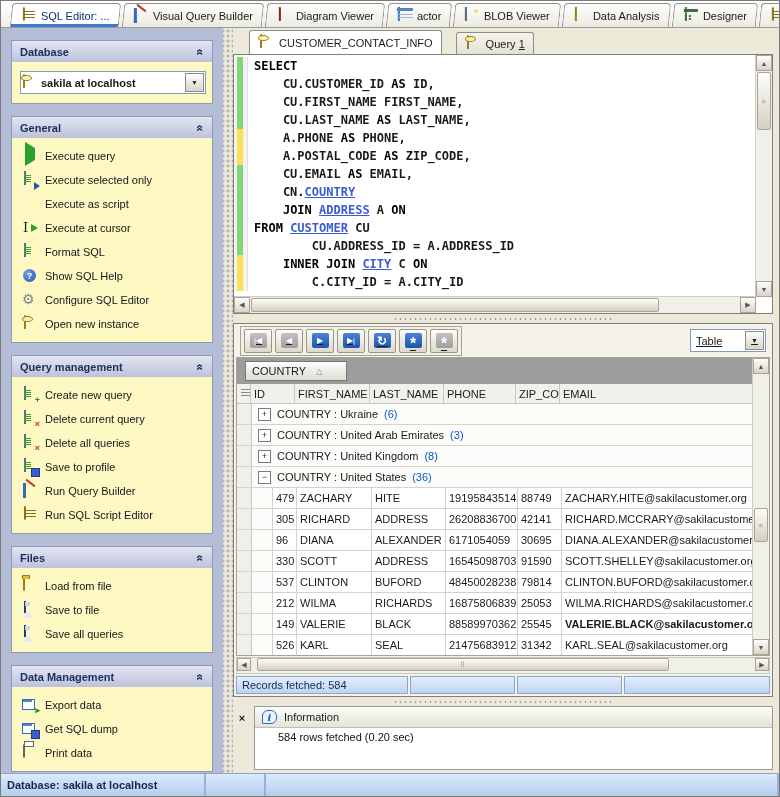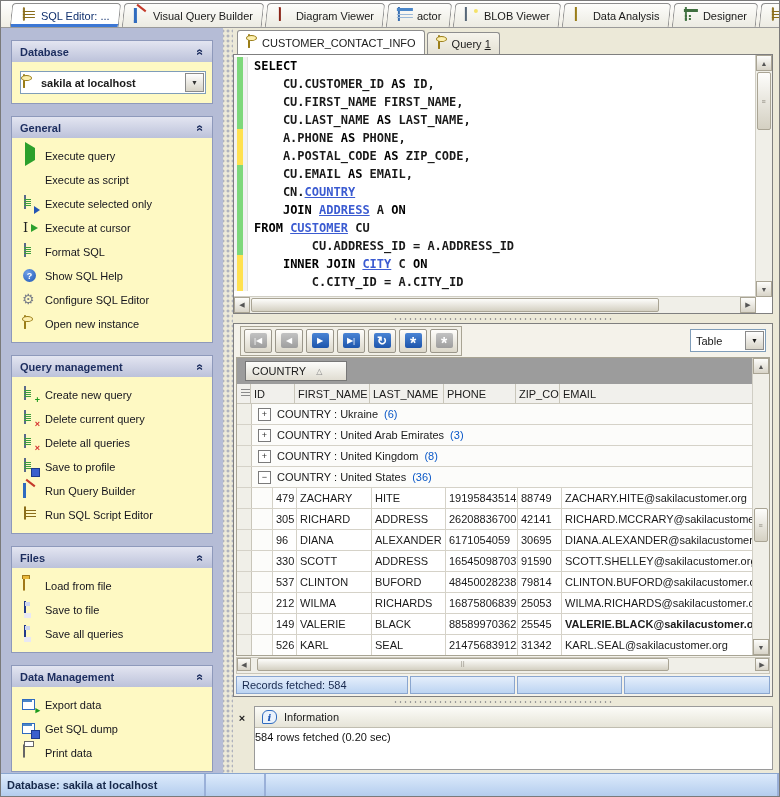--- a/index.html
+++ b/index.html
@@ -62,21 +62,21 @@
   .ic-diagram{width:10px;height:12px;background:linear-gradient(90deg,#e86a5a,#c43a2a);border:1px solid #8a2418;border-radius:4px/2px;margin:2px 3px;}
   .ic-export:before{content:"";position:absolute;left:0;top:2px;width:11px;height:9px;background:#fff;border:1px solid #2f6bbf;}
   .ic-export:after{content:"";position:absolute;left:1px;top:3px;width:9px;height:2px;background:#4a86c8;}
   .ic-printer{width:13px;height:7px;background:linear-gradient(#e8e8e8,#9a9a9a);border:1px solid #666;margin:6px 1px 0 1px;border-radius:1px;}
   .ic-printer:before{content:"";position:absolute;left:2px;top:-4px;width:8px;height:4px;background:#fff;border:1px solid #666;}
   .ic-info{width:13px;height:12px;border:1px solid #2f6bbf;border-radius:6px 6px 6px 1px;background:#eaf2fc;color:#1d55b4;font-family:"DejaVu Serif",serif;font-style:italic;font-weight:bold;font-size:10px;display:flex;align-items:center;justify-content:center;margin:1px;}
 
   
   .main{position:absolute;left:232px;top:27px;right:6px;bottom:22px;display:flex;flex-direction:column;}
   .etabs{height:26px;display:flex;align-items:flex-end;padding-left:4px;}
-  .etab{display:flex;align-items:center;height:21px;padding:0 8px;border:1px solid #8e8e8e;border-bottom:none;border-radius:3px 3px 0 0;background:linear-gradient(#f6f4ec,#e4e1d4);margin-right:2px;}
+  .etab{display:flex;align-items:center;gap:5px;height:21px;padding:0 8px;border:1px solid #8e8e8e;border-bottom:none;border-radius:3px 3px 0 0;background:linear-gradient(#f6f4ec,#e4e1d4);margin-right:2px;margin-left:12px;}
   .etab.active{background:#fff;height:23px;font-weight:normal;}
   .accel{text-decoration:underline;}
 
   .editor{height:258px;border:1px solid #7f7f7f;background:#fff;position:relative;overflow:hidden;}
   .codewrap{position:absolute;left:0;top:2px;right:16px;bottom:16px;overflow:hidden;}
   .cl{display:flex;height:18px;align-items:stretch;}
   .gut{width:13px;background:#f2f2f2;border-right:1px solid #e0e0e0;flex:none;display:flex;}
   .gbar{width:6px;margin-left:3px;}
   .ctxt{white-space:pre;font-family:"DejaVu Sans Mono",monospace;font-size:12px;font-weight:bold;line-height:18px;padding-left:6px;}
   .sg-kw{color:#000;}
@@ -85,21 +85,21 @@
   .vsb{position:absolute;top:0;right:0;width:16px;bottom:16px;background:#f0efe8;border-left:1px solid #d0cec4;}
   .hsb{position:absolute;left:0;right:16px;bottom:0;height:16px;background:#f0efe8;border-top:1px solid #d0cec4;}
   .sbtn{position:absolute;width:16px;height:16px;background:linear-gradient(#fdfdfb,#d8d4c8);border:1px solid #a9a494;box-sizing:border-box;color:#555;font-size:7px;display:flex;align-items:center;justify-content:center;}
   .thumb{position:absolute;background:linear-gradient(#fdfdfb,#d4d0c2);border:1px solid #a9a494;box-sizing:border-box;border-radius:2px;display:flex;align-items:center;justify-content:center;color:#8a857a;font-size:7px;letter-spacing:1px;}
 
   .hsplit{height:9px;position:relative;}
   .hsplit:before{content:"";position:absolute;left:50%;top:3px;width:220px;height:4px;transform:translateX(-50%);background-image:radial-gradient(#9a9a9a 1px,transparent 1.2px);background-size:5px 4px;}
 
   
   .results{height:374px;border:1px solid #7f7f7f;background:#f4f2ea;display:flex;flex-direction:column;box-sizing:border-box;}
-  .rtoolbar{height:33px;display:flex;align-items:center;padding:0 6px;gap:8px;}
+  .rtoolbar{height:33px;display:flex;align-items:center;padding:0 6px;gap:8px;text-decoration:underline;}
   .navgroup{display:flex;gap:3px;border:1px solid #a8a494;padding:2px 3px;background:#f1efe6;}
   .navbtn{width:26px;height:22px;border:1px solid #9a968a;border-radius:2px;background:linear-gradient(#fefdfb,#dcd8ca);display:flex;align-items:center;justify-content:center;}
   .navic{width:17px;height:15px;border-radius:2px;display:flex;align-items:center;justify-content:center;color:#fff;font-size:8px;position:relative;}
   .nv-on{background:linear-gradient(#4a84d4,#1d55ac);}
   .nv-off{background:linear-gradient(#c2c2c2,#9e9e9e);}
   .g-first:before{content:"|◀";letter-spacing:0;} .g-prior:before{content:"◀";} .g-next:before{content:"▶";} .g-last:before{content:"▶|";}
   .g-refresh:before{content:"↻";font-size:12px;font-weight:bold;} 
   .g-ast:before{content:"*";font-size:16px;line-height:6px;padding-top:6px;font-weight:bold;}
   .viewcombo{margin-left:auto;width:74px;height:21px;background:#fff;border:1px solid #7f9db9;display:flex;align-items:center;}
   .viewcombo .cval{flex:1;padding-left:5px;}
@@ -125,21 +125,21 @@
   .ghsb{height:15px;margin:1px 2px 0 2px;position:relative;background:#f0efe8;border:1px solid #c9c6ba;}
   .recbar{height:18px;margin:2px 2px;display:flex;gap:2px;}
   .recseg{background:linear-gradient(#e4eefb,#bcd4f2);border:1px solid #8aa6cf;display:flex;align-items:center;padding-left:5px;color:#18294e;box-sizing:border-box;}
 
   
   .inforow{height:64px;display:flex;gap:3px;}
   .infoclose{width:18px;display:flex;justify-content:center;padding-top:4px;}
   .xbtn{width:15px;height:15px;display:flex;align-items:center;justify-content:center;font-weight:bold;color:#222;font-size:11px;}
   .infopanel{flex:1;border:1px solid #9a9a9a;background:#fff;display:flex;flex-direction:column;}
   .info-hdr{height:20px;background:linear-gradient(#fcfcf8,#e6e4d8);border-bottom:1px solid #c0bdb0;display:flex;align-items:center;gap:6px;padding-left:6px;}
-  .info-body{flex:1;padding:3px 0;color:#111;}
+  .info-body{flex:1;padding:3px 23px;color:#111;}
 
   
   .statusbar{position:absolute;left:0;right:0;bottom:0;height:22px;background:linear-gradient(#dceafb,#b4cdee);border-top:1px solid #8aa6cf;display:flex;gap:3px;padding-top:0;font-weight:bold;}
   .sseg{border-right:2px solid #9ab0d8;display:flex;align-items:center;padding-left:6px;color:#16284a;box-sizing:border-box;}
 </style>
 </head>
 <body>
 
 <div class="window">
 
@@ -195,26 +195,26 @@
         <div class="p-hdr">
           <span>General</span>
           <span class="chev">«</span>
         </div>
         <div class="p-body">
           <div class="s-item">
             <span class="ico"><span class="ic-play"></span></span>
             <span>Execute query</span>
           </div>
           <div class="s-item">
+            <span class="ico"><span class="ic-doc b-exec"></span><span class="badge b-play"></span></span>
+            <span>Execute selected only</span>
+          </div>
+          <div class="s-item">
             <span class="ico"><span class="ic-bolt"></span></span>
             <span>Execute as script</span>
-          </div>
-          <div class="s-item">
-            <span class="ico"><span class="ic-doc b-exec"></span><span class="badge b-play"></span></span>
-            <span>Execute selected only</span>
           </div>
           <div class="s-item">
             <span class="ico"><span class="ic-cursorplay"></span></span>
             <span>Execute at cursor</span>
           </div>
           <div class="s-item">
             <span class="ico"><span class="ic-doc"></span></span>
             <span>Format SQL</span>
           </div>
           <div class="s-item">

